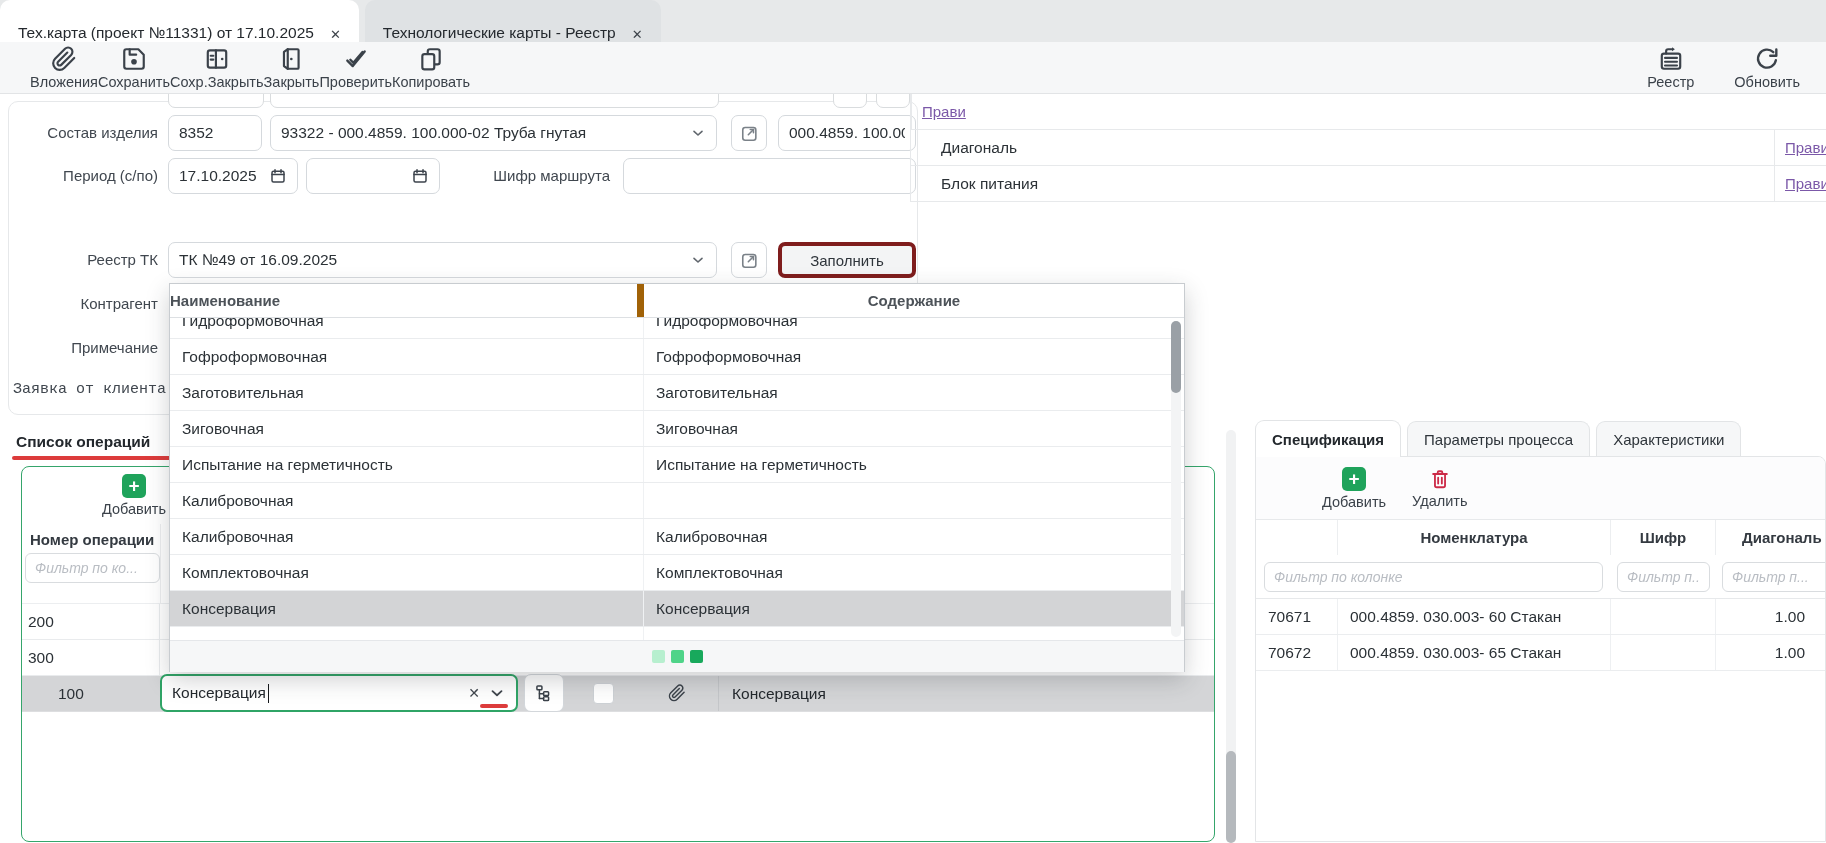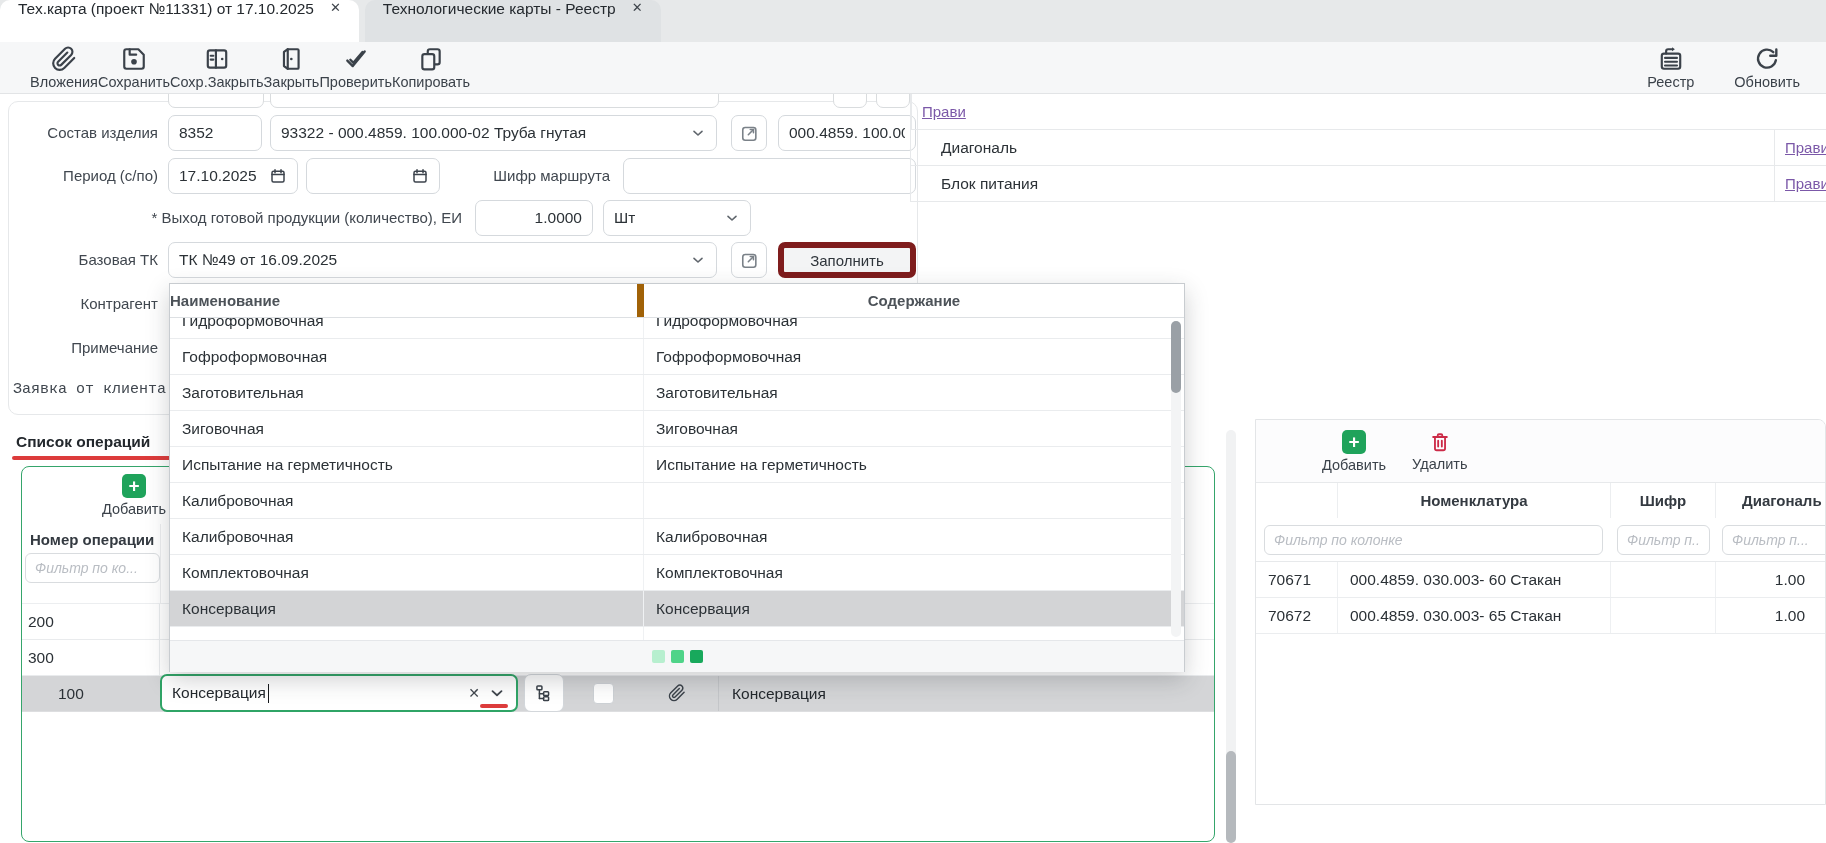--- a/index.html
+++ b/index.html
@@ -2,21 +2,21 @@
 <html><head>
 <meta charset="utf-8">
 <style>
   html,body{margin:0;padding:0;background:#fff;}
   body{font-family:"Liberation Sans","DejaVu Sans",sans-serif;color:#2b3136;}
   #app{position:relative;width:1826px;height:843px;overflow:hidden;background:#fff;}
   svg{display:block;}
 
   
   .tabbar{position:absolute;top:0;left:0;width:100%;height:42px;background:#e7e9ea;display:flex;}
-  .tab{display:flex;align-items:flex-start;padding:0 18px;height:42px;border-radius:10px 10px 0 0;
+  .tab{display:flex;align-items:flex-end;padding:0 18px;height:42px;border-radius:10px 10px 0 0;
        font-size:15.5px;color:#24292e;gap:16px;cursor:pointer;white-space:nowrap;}
   .tab.active{background:#fff;}
   .tab.inactive{background:#dfe2e4;margin-left:6px;}
   .tab-close{font-size:13px;font-weight:700;color:#3e444b;cursor:pointer;}
 
   
   .toolbar{position:absolute;top:42px;left:0;width:100%;height:52px;background:#f6f7f8;
            border-bottom:1px solid #e2e4e6;display:flex;align-items:center;justify-content:space-between;box-sizing:border-box;}
   .tb-left{display:flex;margin-left:30px;}
   .tb-right{display:flex;margin-right:26px;gap:40px;}
@@ -30,21 +30,21 @@
 
   .frow{position:absolute;left:0;height:36px;width:930px;}
   .flabel{position:absolute;top:0;height:36px;line-height:36px;font-size:15px;color:#40474f;text-align:right;white-space:nowrap;}
   .field{position:absolute;top:0;height:36px;border:1px solid #d5d9dd;border-radius:7px;background:#fff;
          display:flex;align-items:center;font-size:15.5px;color:#2b3136;box-sizing:border-box;padding:0 10px;overflow:hidden;white-space:nowrap;}
   .field.sel{justify-content:space-between;cursor:pointer;}
   .field .val{overflow:hidden;white-space:nowrap;}
   .field.num{justify-content:flex-end;}
   .icon-btn{position:absolute;top:0;width:36px;height:36px;border:1px solid #d5d9dd;border-radius:7px;background:#fff;
             display:flex;align-items:center;justify-content:center;box-sizing:border-box;color:#7a8188;cursor:pointer;}
-  .btn{position:absolute;top:0;height:36px;border:6px solid #7f1d1d;border-radius:7px;background:#f3f4f5;
+  .btn{position:absolute;top:0;height:36px;border:4px solid #7f1d1d;border-radius:7px;background:#f3f4f5;
        display:flex;align-items:center;justify-content:center;font-size:15px;color:#2f353b;box-sizing:border-box;cursor:pointer;}
   .cal{color:#3c434c;margin-left:auto;}
 
   
   .char-table{position:absolute;left:910px;top:0;width:916px;}
   .char-row{display:grid;grid-template-columns:1fr 52px;height:35px;border-bottom:1px solid #e7e9eb;border-left:1px solid #e7e9eb;align-items:center;}
   .char-label{padding-left:30px;font-size:15.5px;color:#2c3237;}
   .char-linkcell{border-left:1px solid #e7e9eb;height:100%;display:flex;align-items:center;padding-left:10px;overflow:hidden;}
   .char-link{color:#7b58a8;text-decoration:underline;font-size:15px;white-space:nowrap;cursor:pointer;}
 
@@ -288,37 +288,23 @@
               <line x1="8" y1="3.5" x2="8" y2="7.5"></line>
               <line x1="16" y1="3.5" x2="16" y2="7.5"></line>
               <line x1="4" y1="10" x2="20" y2="10"></line>
             </svg>
           </span>
       </div>
       <span class="flabel" style="left:450px;width:160px;">Шифр маршрута</span>
       <div class="field" style="left:623px;width:293px;"></div>
     </div>
 
-    <div class="frow" style="top:106px;">
-      <span class="flabel" style="left:0;width:462px;">* Выход готовой продукции (количество), ЕИ</span>
-      <div class="field num" style="left:475px;width:118px;">
-        <span class="val">1.0000</span>
-      </div>
-      <div class="field sel" style="left:603px;width:148px;">
-        <span class="val">Шт</span>
-        <span>
-            <svg width="16" height="16" viewBox="0 0 24 24" fill="none" stroke="#60666d" stroke-width="2.4" stroke-linecap="round" stroke-linejoin="round">
-              <polyline points="6 9.5 12 15 18 9.5"></polyline>
-            </svg>
-          </span>
-      </div>
-    </div>
 
     <div class="frow" style="top:148px;">
-      <span class="flabel" style="left:0;width:158px;">Базовая ТК</span>
+      <span class="flabel" style="left:0;width:158px;">Реестр ТК</span>
       <div class="field sel" style="left:168px;width:549px;">
         <span class="val">ТК №49 от 16.09.2025</span>
         <span>
             <svg width="16" height="16" viewBox="0 0 24 24" fill="none" stroke="#60666d" stroke-width="2.4" stroke-linecap="round" stroke-linejoin="round">
               <polyline points="6 9.5 12 15 18 9.5"></polyline>
             </svg>
           </span>
       </div>
       <div class="icon-btn" style="left:731px;">
         <span>
@@ -483,20 +469,25 @@
       <div class="dd-foot">
         <span class="sq" style="background:#b7efcf;"></span>
         <span class="sq" style="background:#4fd489;"></span>
         <span class="sq" style="background:#18a95c;"></span>
       </div>
       <div class="dd-scroll-track"></div>
       <div class="dd-scroll-thumb"></div>
     </div>
 
     <div class="spec">
+      <div class="spec-tabs">
+        <div class="stab active">Спецификация</div>
+        <div class="stab">Параметры процесса</div>
+        <div class="stab">Характеристики</div>
+      </div>
       <div class="spec-card">
         <div class="spec-toolbar">
           <div class="sp-btn">
             <div class="plus-icon">+</div>
             <span>Добавить</span>
           </div>
           <div class="sp-btn sp-gap">
             <span>
                 <svg width="22" height="22" viewBox="0 0 24 24" fill="none" stroke="#cc2a47" stroke-width="2" stroke-linecap="round" stroke-linejoin="round">
                   <line x1="4.5" y1="6.5" x2="19.5" y2="6.5"></line>

